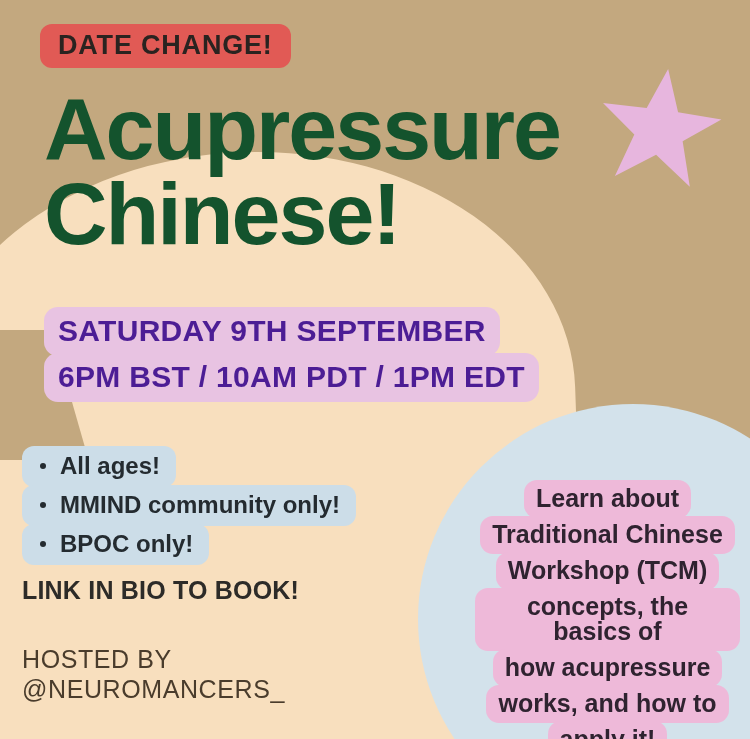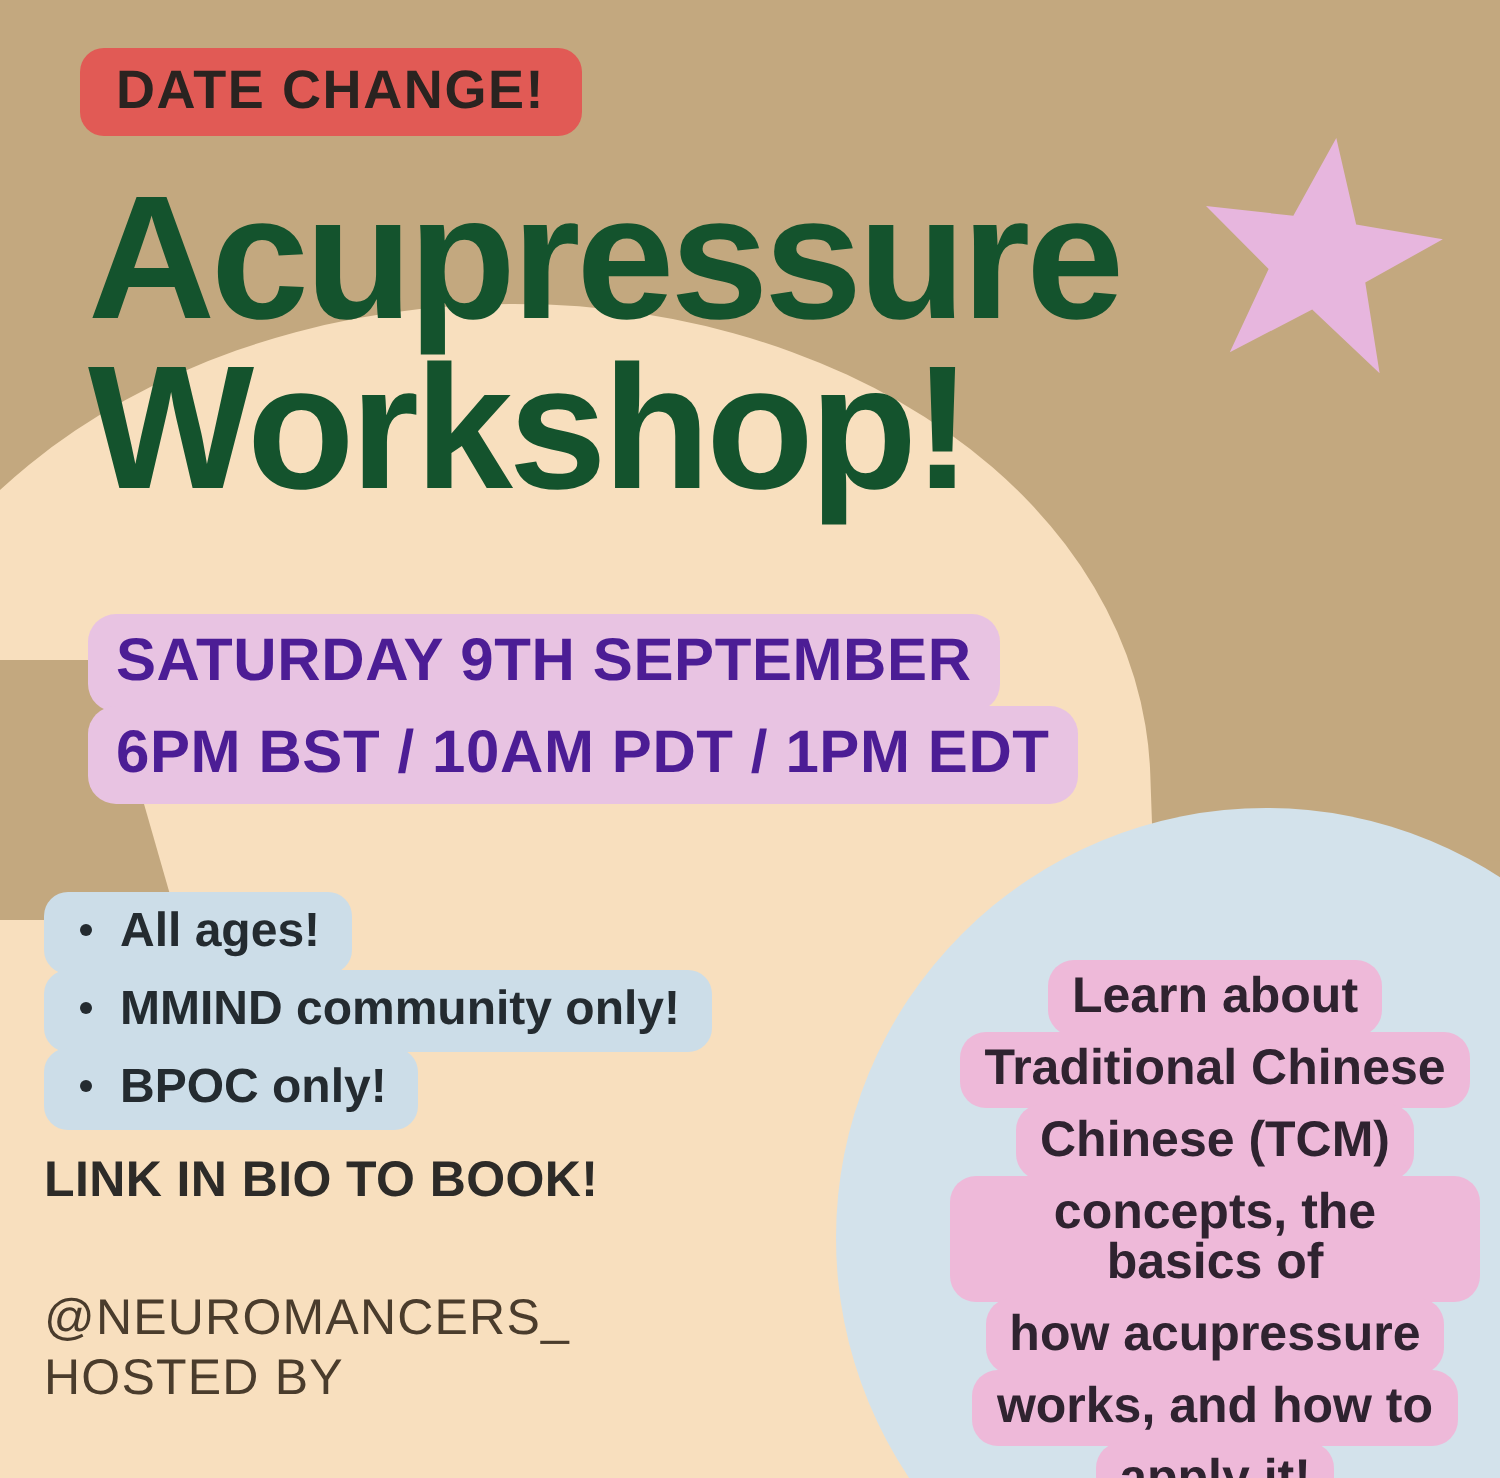--- a/index.html
+++ b/index.html
@@ -235,21 +235,21 @@
   <svg class="star" viewBox="0 0 100 100">
     <polygon points="50,2 63,36 99,37 70,59 81,95 50,73 19,95 30,59 1,37 37,36" fill="#e7b6de" transform="rotate(8 50 50)"></polygon>
   </svg>
 
   <div class="content">
 
     <div class="badge">DATE CHANGE!</div>
 
     <div class="headline">
       <span class="l1">Acupressure</span>
-      <span class="l2">Workshop!</span>
+      <span class="l2">Chinese!</span>
     </div>
 
     <div class="date-block">
       <div class="hl">SATURDAY 9TH SEPTEMBER</div>
       <div class="hl">6PM BST / 10AM PDT / 1PM EDT</div>
     </div>
 
     <ul class="bullets">
       <li>
           <span class="dot"></span>
@@ -261,28 +261,28 @@
         </li>
       <li>
           <span class="dot"></span>
           <span>BPOC only!</span>
         </li>
     </ul>
 
     <div class="cta">LINK IN BIO TO BOOK!</div>
 
     <div class="hosted">
+      <span>HOSTED BY</span>
       <span>@NEUROMANCERS_</span>
-      <span>HOSTED BY</span>
     </div>
 
     <div class="blurb">
       <span class="hl">Learn about</span><br>
       <span class="hl">Traditional Chinese</span><br>
-      <span class="hl">Chinese (TCM)</span><br>
+      <span class="hl">Workshop (TCM)</span><br>
       <span class="hl">concepts, the basics of</span><br>
       <span class="hl">how acupressure</span><br>
       <span class="hl">works, and how to</span><br>
       <span class="hl">apply it!</span>
     </div>
 
   </div>
 </div>
 
 </body></html>

